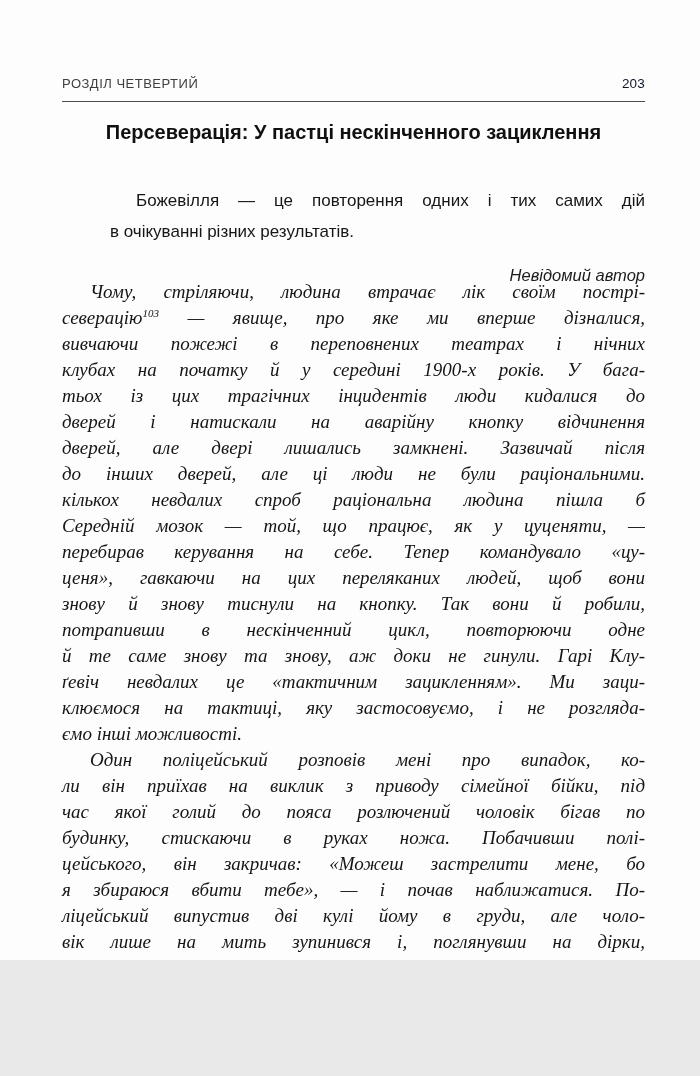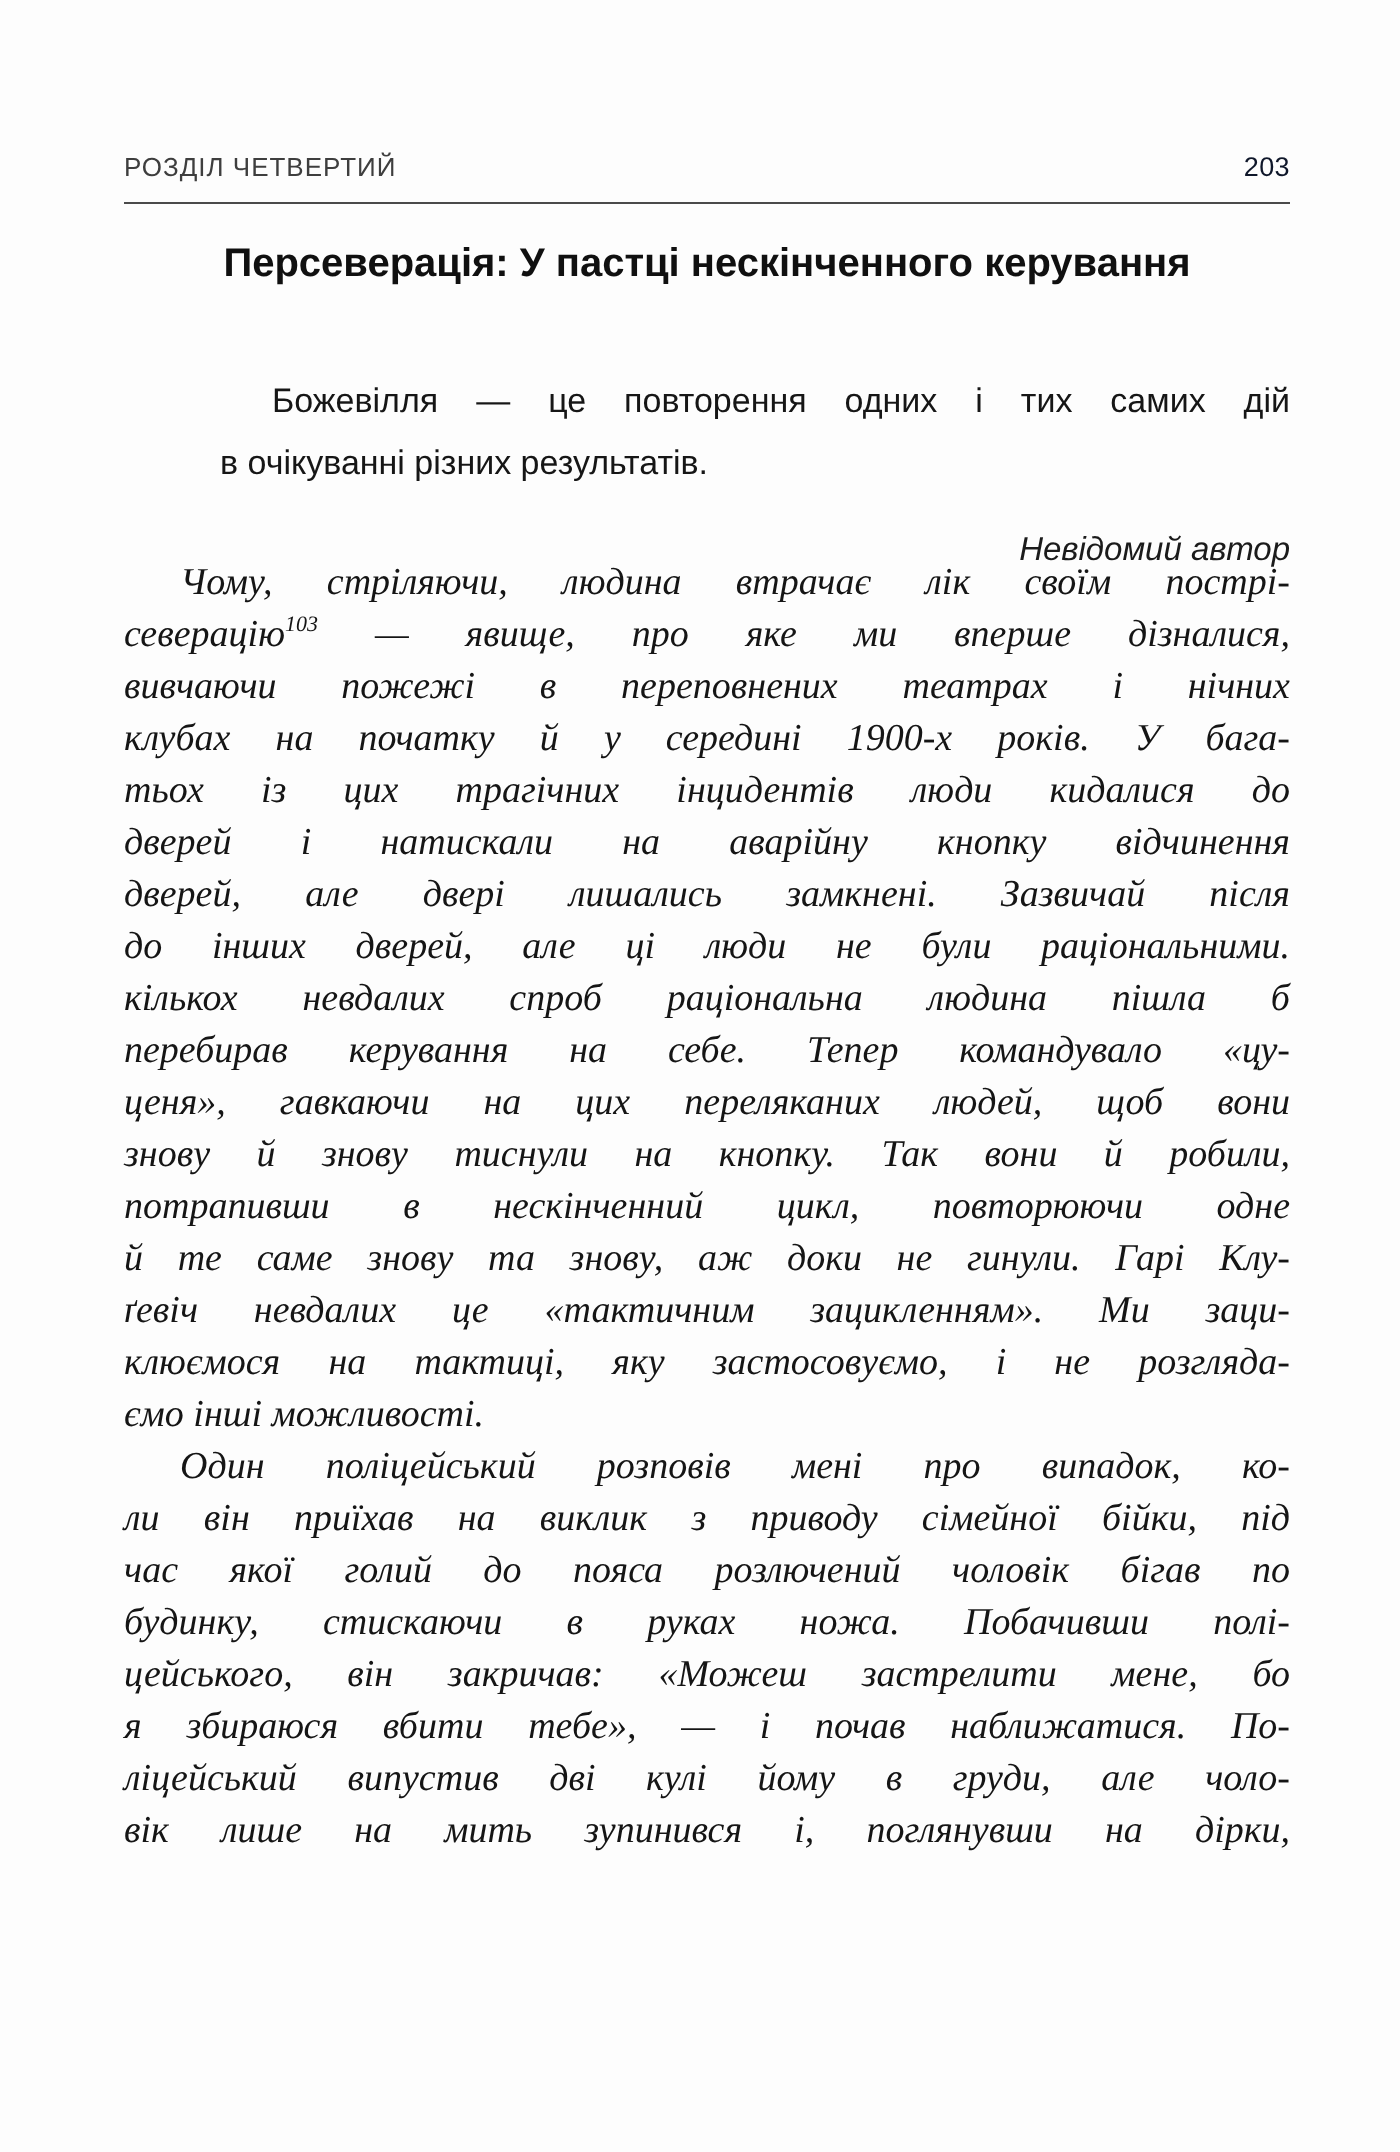--- a/index.html
+++ b/index.html
@@ -1,18 +1,18 @@
 <!DOCTYPE html>
 <html><head>
 <meta charset="utf-8">
 <style>
   html,body { margin:0; padding:0; background:#e9e9e9; }
   .page {
     position:relative;
-    width:700px; height:1076px;
+    width:700px; height:960px;
     margin:0 auto;
     background:#fdfdfd;
     color:#1a1a1a;
     overflow:hidden;
     font-family:"Liberation Serif","DejaVu Serif",serif;
   }
   
   .pagehead {
     position:absolute; left:62px; right:55px; top:76px;
     display:flex; justify-content:space-between; align-items:baseline;
@@ -62,41 +62,42 @@
 
 <div class="page">
 
   <div class="pagehead">
     <span>РОЗДІЛ ЧЕТВЕРТИЙ</span>
     <span class="pageno">203</span>
   </div>
 
   <div class="header-rule"></div>
 
-  <h1 class="chapter-title">Персеверація: У пастці нескінченного керування</h1>
+  <h1 class="chapter-title">Персеверація: У пастці нескінченного зациклення</h1>
 
   <div class="epigraph">
     <div>
         <div class="bline first">Божевілля — це повторення одних і тих самих дій</div>
         <div class="bline lastfree">в очікуванні різних результатів.</div>
       </div>
     <div class="attribution">Невідомий автор</div>
   </div>
 
   <div class="bodytext">
       <div class="para">
         <div class="bline first">Чому, стріляючи, людина втрачає лік своїм пострі-</div>
         <div class="bline">северацію<sup class="fnref">103</sup> — явище, про яке ми вперше дізналися,</div>
         <div class="bline">вивчаючи пожежі в переповнених театрах і нічних</div>
         <div class="bline">клубах на початку й у середині 1900-х років. У бага-</div>
         <div class="bline">тьох із цих трагічних інцидентів люди кидалися до</div>
         <div class="bline">дверей і натискали на аварійну кнопку відчинення</div>
         <div class="bline">дверей, але двері лишались замкнені. Зазвичай після</div>
         <div class="bline">до інших дверей, але ці люди не були раціональними.</div>
         <div class="bline">кількох невдалих спроб раціональна людина пішла б</div>
+        <div class="bline">Середній мозок — той, що працює, як у цуценяти, —</div>
         <div class="bline">перебирав керування на себе. Тепер командувало «цу-</div>
         <div class="bline">ценя», гавкаючи на цих переляканих людей, щоб вони</div>
         <div class="bline">знову й знову тиснули на кнопку. Так вони й робили,</div>
         <div class="bline">потрапивши в нескінченний цикл, повторюючи одне</div>
         <div class="bline">й те саме знову та знову, аж доки не гинули. Гарі Клу-</div>
         <div class="bline">ґевіч невдалих це «тактичним зацикленням». Ми заци-</div>
         <div class="bline">клюємося на тактиці, яку застосовуємо, і не розгляда-</div>
         <div class="bline lastfree">ємо інші можливості.</div>
       </div>
       <div class="para">

